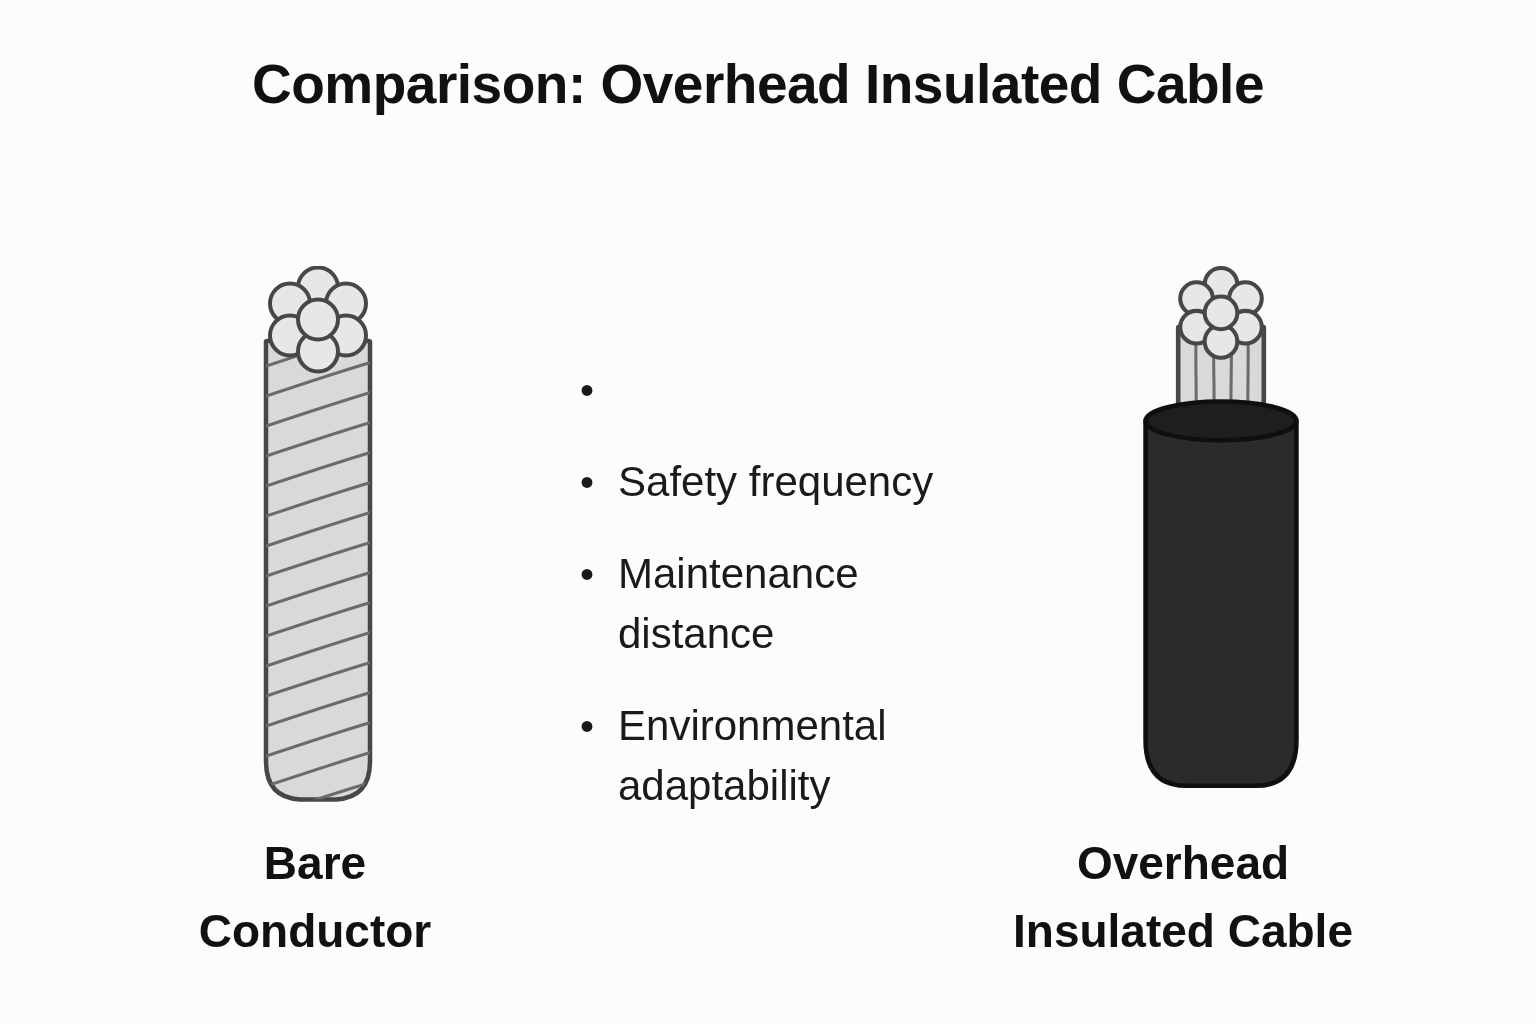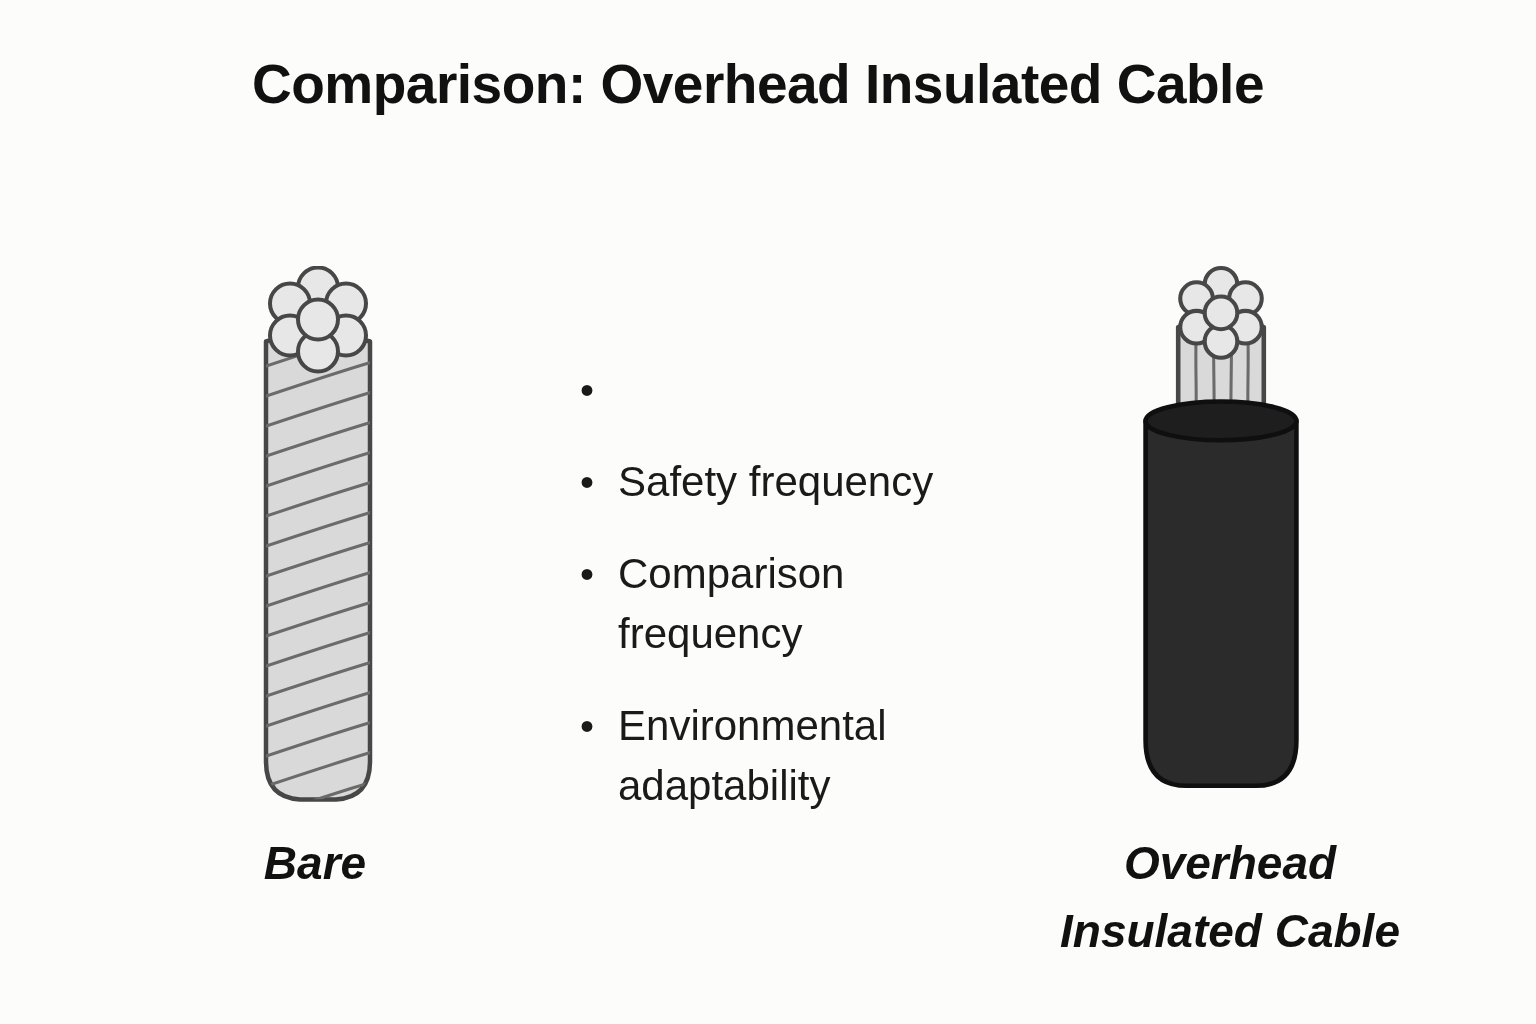--- a/index.html
+++ b/index.html
@@ -41,25 +41,25 @@
   
   .strand-body{fill:var(--strand-fill);stroke:var(--strand-outline);stroke-width:4.5;stroke-linejoin:round;}
   .strand-end{fill:var(--strand-end-fill);stroke:var(--strand-outline);stroke-width:4;}
   .twist{stroke:var(--twist-line);stroke-width:3;fill:none;stroke-linecap:round;}
   .ins-body{fill:var(--insulation-fill);stroke:var(--insulation-outline);stroke-width:4.5;stroke-linejoin:round;}
   .ins-rim{fill:#1e1e1e;stroke:var(--insulation-outline);stroke-width:4.5;}
 
   
   .caption{
     position:absolute;text-align:center;
-    font-size:46px;font-weight:700;line-height:1.47;color:#111;font-style:italic;
+    font-size:46px;font-weight:700;line-height:1.47;color:#111;
   }
   .caption span{display:block;}
   .cap-left{left:80px;top:830px;width:470px;}
-  .cap-right{left:940px;top:830px;width:580px;}
+  .cap-right{left:893px;top:830px;width:580px;}
 
   
   .bullets{
     position:absolute;left:580px;top:360px;width:440px;
     list-style:none;
   }
   .bullets li{
     display:flex;align-items:flex-start;gap:24px;
     font-size:42px;line-height:1.43;color:#1a1a1a;
     margin-bottom:32px;
@@ -123,21 +123,21 @@
   <ul class="bullets">
     <li>
       <span class="dot">•</span>
     </li>
     <li>
       <span class="dot">•</span>
       <span>Safety frequency</span>
     </li>
     <li>
       <span class="dot">•</span>
-      <span>Comparison frequency</span>
+      <span>Maintenance distance</span>
     </li>
     <li>
       <span class="dot">•</span>
       <span>Environmental adaptability</span>
     </li>
   </ul>
 
   <figure class="figure fig-right">
     <svg viewBox="0 0 200 520" aria-hidden="true">
       <defs>
@@ -164,19 +164,20 @@
         <circle class="strand-end" cx="100" cy="46" r="16"></circle>
       </g>
 
       <path class="ins-body" d="M26,152 L26,465 Q26,510 66,510 L134,510 Q174,510 174,465 L174,152 Z"></path>
       <ellipse class="ins-rim" cx="100" cy="152" rx="74" ry="19"></ellipse>
     </svg>
   </figure>
 
   <div class="caption cap-left">
     <span>Bare</span>
+    <span>Conductor</span>
   </div>
   <div class="caption cap-right">
     <span>Overhead</span>
     <span>Insulated Cable</span>
   </div>
 
 </div>
 
 </body></html>

